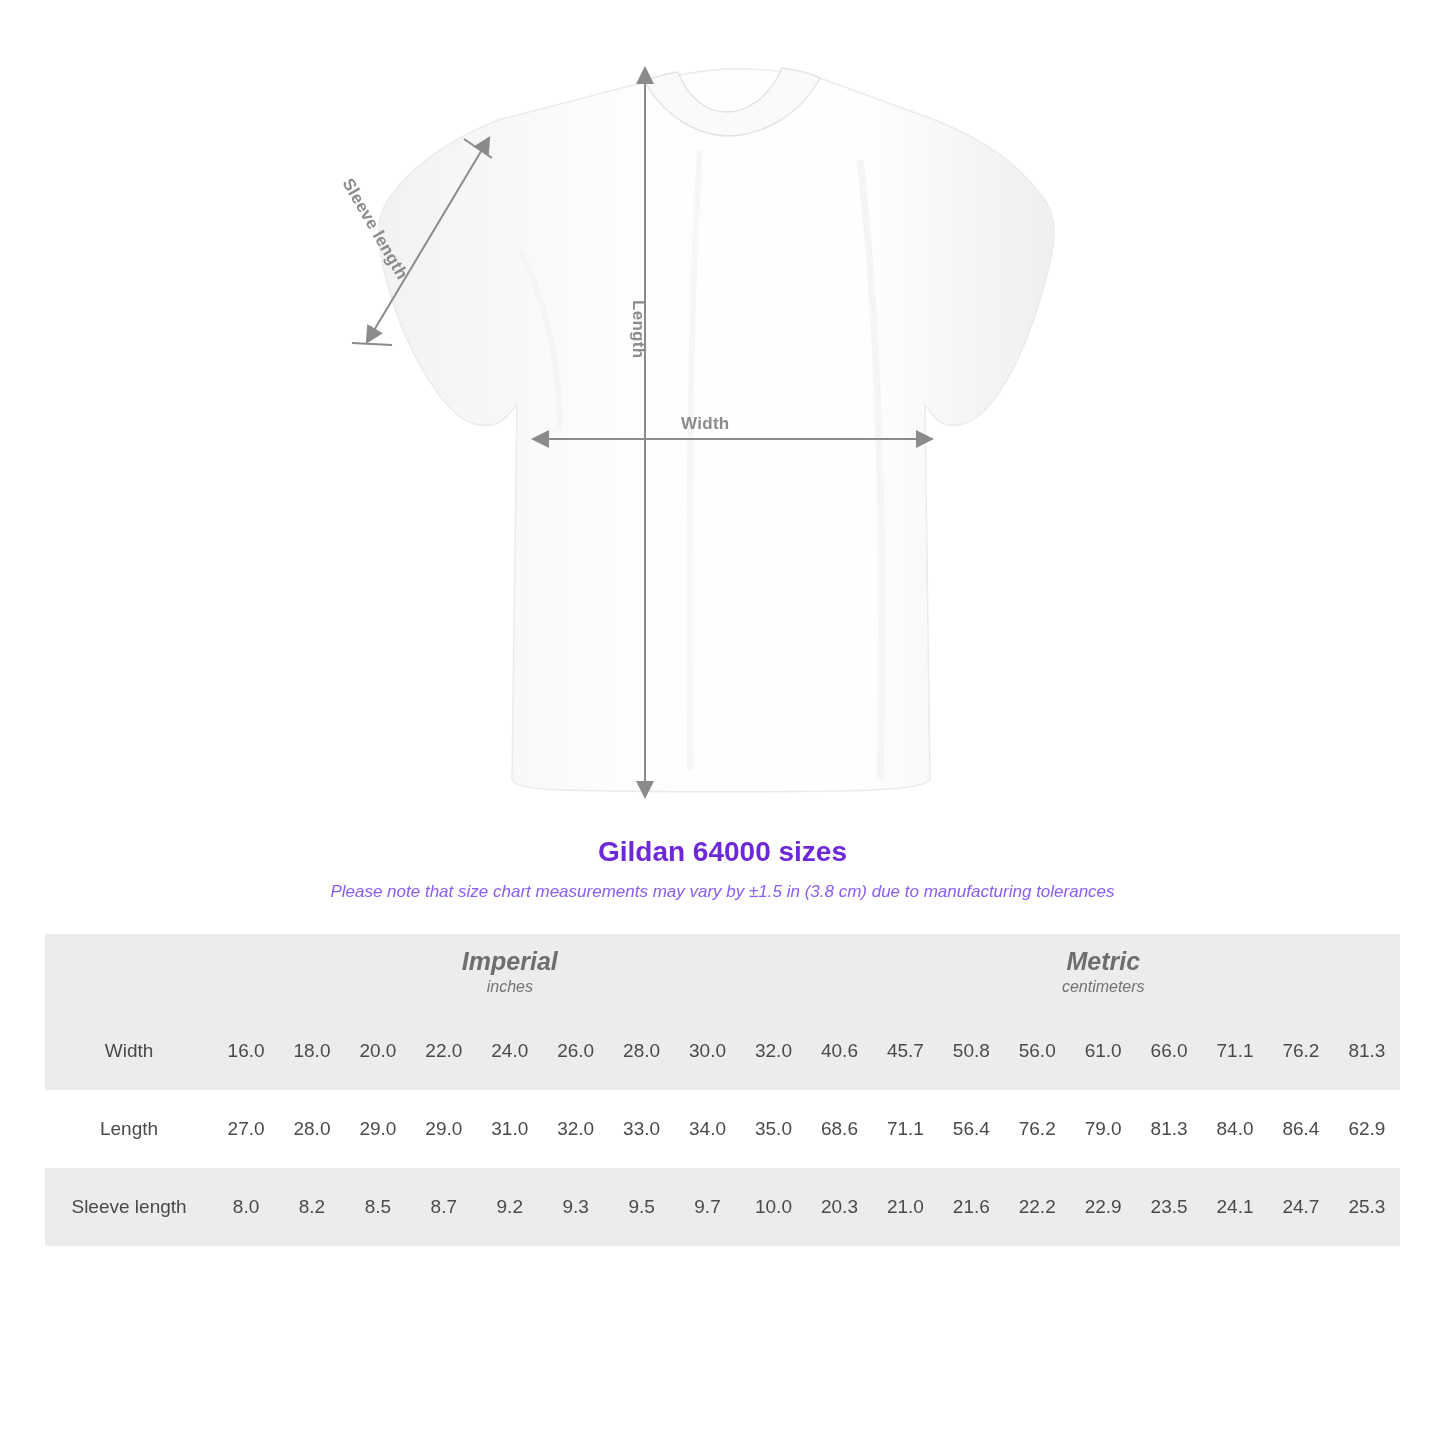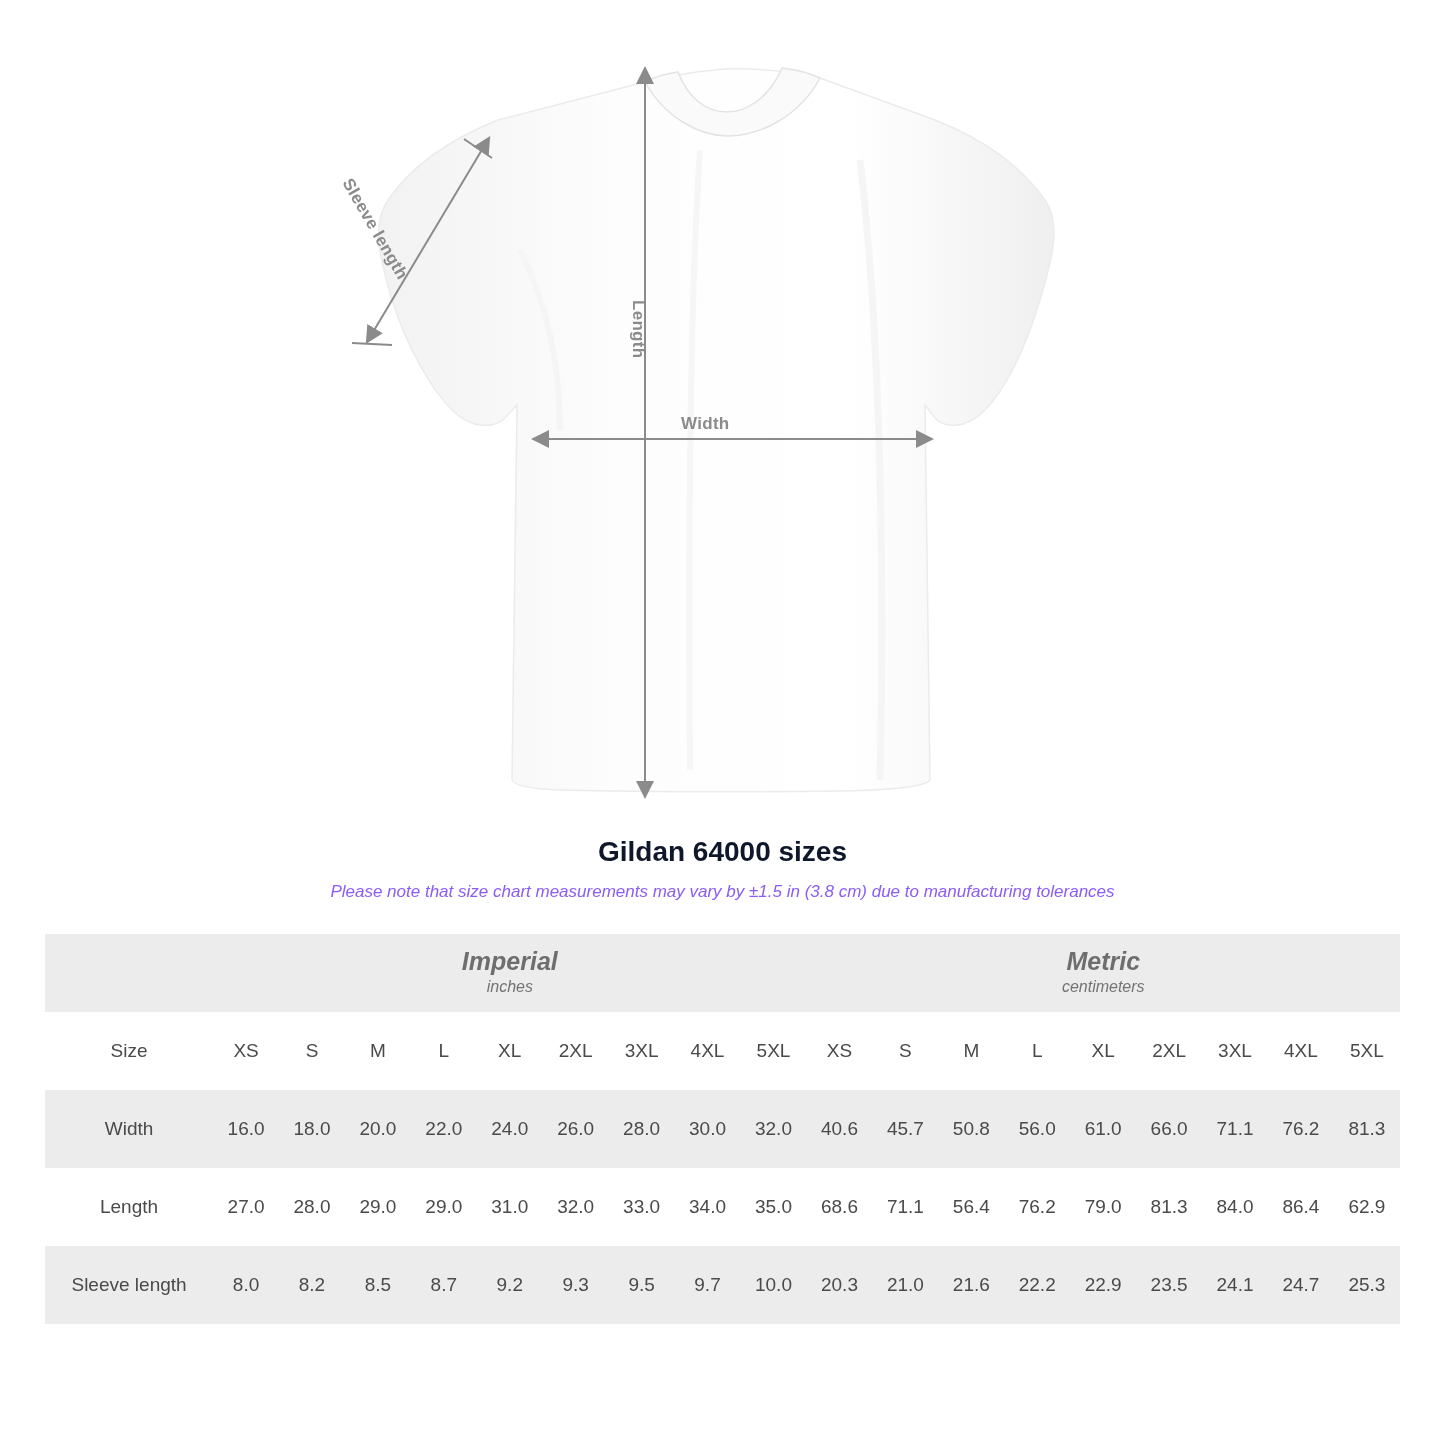--- a/index.html
+++ b/index.html
@@ -60,21 +60,21 @@
   }
 
   
   .title-block {
     text-align: center;
     margin-top: 6px;
   }
   .chart-title {
     font-size: 28px;
     font-weight: bold;
-    color: #0f172a;
+    color: #6d28d9;
     margin: 0 0 14px 0;
   }
   .chart-note {
     font-size: 17px;
     font-style: italic;
     color: #8b5cf6;
     margin: 0;
   }
 
   
@@ -245,41 +245,20 @@
           <td colspan="9">
             <div class="system-name">Imperial</div>
             <div class="system-unit">inches</div>
           </td>
           <td colspan="9">
             <div class="system-name">Metric</div>
             <div class="system-unit">centimeters</div>
           </td>
         </tr>
 
-        <tr class="head-row">
-          <td>Size</td>
-          <td>XS</td>
-          <td>S</td>
-          <td>M</td>
-          <td>L</td>
-          <td>XL</td>
-          <td>2XL</td>
-          <td>3XL</td>
-          <td>4XL</td>
-          <td>5XL</td>
-          <td>XS</td>
-          <td>S</td>
-          <td>M</td>
-          <td>L</td>
-          <td>XL</td>
-          <td>2XL</td>
-          <td>3XL</td>
-          <td>4XL</td>
-          <td>5XL</td>
-        </tr>
 
         <tr class="band-shaded">
           <td class="row-label">Width</td>
           <td>16.0</td>
           <td>18.0</td>
           <td>20.0</td>
           <td>22.0</td>
           <td>24.0</td>
           <td>26.0</td>
           <td>28.0</td>

